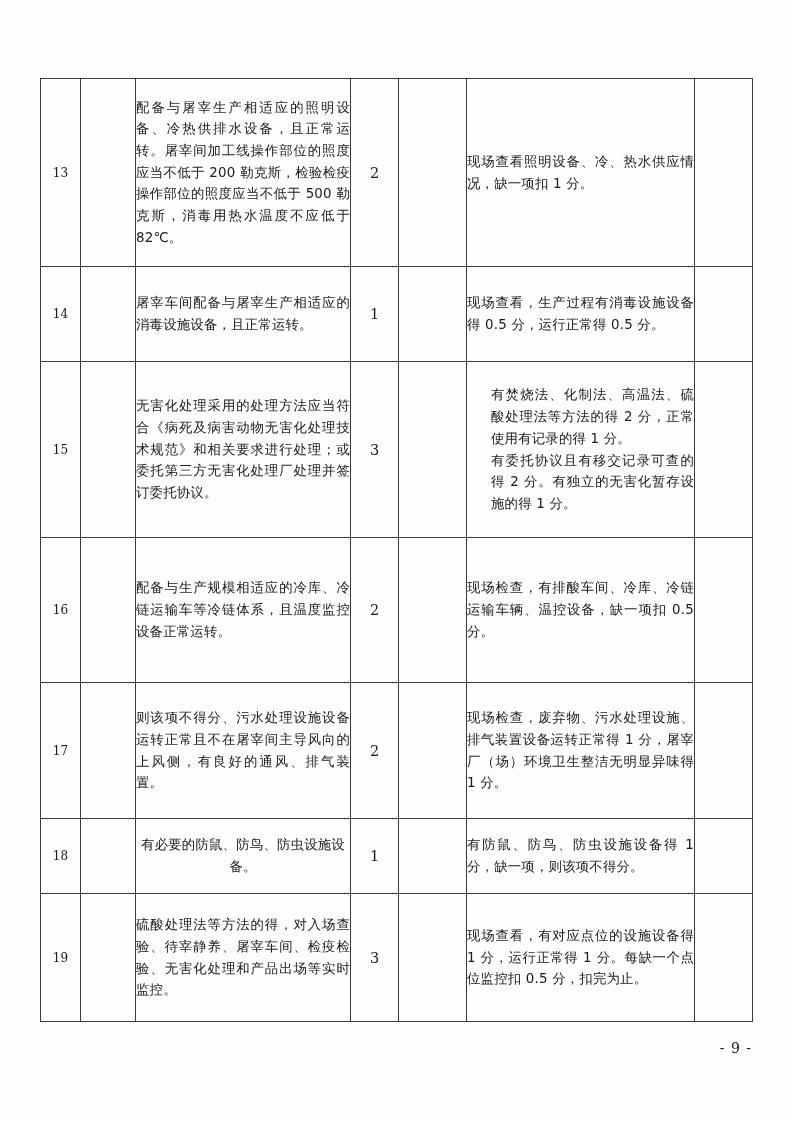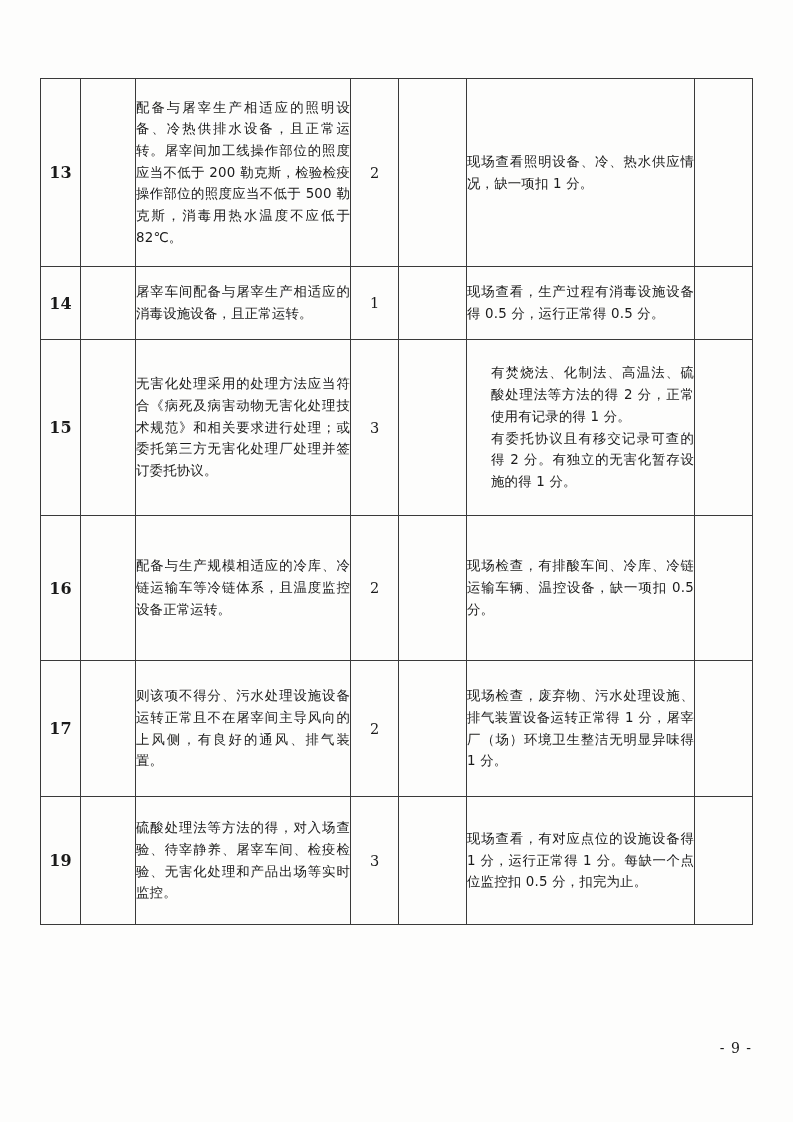--- a/index.html
+++ b/index.html
@@ -39,23 +39,22 @@
   col.c-num   { width: 40px; }
   col.c-cat   { width: 55px; }
   col.c-item  { width: 215px; }
   col.c-score { width: 48px; }
   col.c-blank { width: 68px; }
   col.c-method{ width: 228px; }
   col.c-note  { width: 58px; }
 
   .cell-num {
     text-align: center;
-    font-size: 16px;
+    font-size: 12px;
     font-family: "DejaVu Serif", "Liberation Serif", serif;
-    font-weight: bold;
   }
   .cell-score {
     text-align: center;
     font-size: 14.5px;
     font-family: "DejaVu Serif", "Liberation Serif", serif;
   }
   .cell-text {
     font-size: 13.4px;
     line-height: 1.62;
     font-family: "DejaVu Sans", "Liberation Sans", sans-serif;
@@ -98,21 +97,21 @@
       <tr style="height:188px;">
         <td class="cell-num">13</td>
         <td class="cell-text"></td>
         <td class="cell-text">配备与屠宰生产相适应的照明设备、冷热供排水设备，且正常运转。屠宰间加工线操作部位的照度应当不低于 200 勒克斯，检验检疫操作部位的照度应当不低于 500 勒克斯，消毒用热水温度不应低于 82℃。</td>
         <td class="cell-score">2</td>
         <td class="cell-text"></td>
         <td class="cell-text">现场查看照明设备、冷、热水供应情况，缺一项扣 1 分。</td>
         <td class="cell-text"></td>
       </tr>
 
-      <tr style="height:73px;">
+      <tr style="height:95px;">
         <td class="cell-num">14</td>
         <td class="cell-text"></td>
         <td class="cell-text">屠宰车间配备与屠宰生产相适应的消毒设施设备，且正常运转。</td>
         <td class="cell-score">1</td>
         <td class="cell-text"></td>
         <td class="cell-text">现场查看，生产过程有消毒设施设备得 0.5 分，运行正常得 0.5 分。</td>
         <td class="cell-text"></td>
       </tr>
 
       <tr style="height:176px;">
@@ -139,20 +138,29 @@
       <tr style="height:136px;">
         <td class="cell-num">17</td>
         <td class="cell-text"></td>
         <td class="cell-text">则该项不得分、污水处理设施设备运转正常且不在屠宰间主导风向的上风侧，有良好的通风、排气装置。</td>
         <td class="cell-score">2</td>
         <td class="cell-text"></td>
         <td class="cell-text">现场检查，废弃物、污水处理设施、排气装置设备运转正常得 1 分，屠宰厂（场）环境卫生整洁无明显异味得 1 分。</td>
         <td class="cell-text"></td>
       </tr>
 
+      <tr style="height:75px;">
+        <td class="cell-num">18</td>
+        <td class="cell-text"></td>
+        <td class="cell-text center-first">有必要的防鼠、防鸟、防虫设施设备。</td>
+        <td class="cell-score">1</td>
+        <td class="cell-text"></td>
+        <td class="cell-text">有防鼠、防鸟、防虫设施设备得 1 分，缺一项，则该项不得分。</td>
+        <td class="cell-text"></td>
+      </tr>
 
       <tr style="height:128px;">
         <td class="cell-num">19</td>
         <td class="cell-text"></td>
         <td class="cell-text">硫酸处理法等方法的得，对入场查验、待宰静养、屠宰车间、检疫检验、无害化处理和产品出场等实时监控。</td>
         <td class="cell-score">3</td>
         <td class="cell-text"></td>
         <td class="cell-text">现场查看，有对应点位的设施设备得 1 分，运行正常得 1 分。每缺一个点位监控扣 0.5 分，扣完为止。</td>
         <td class="cell-text"></td>
       </tr>

